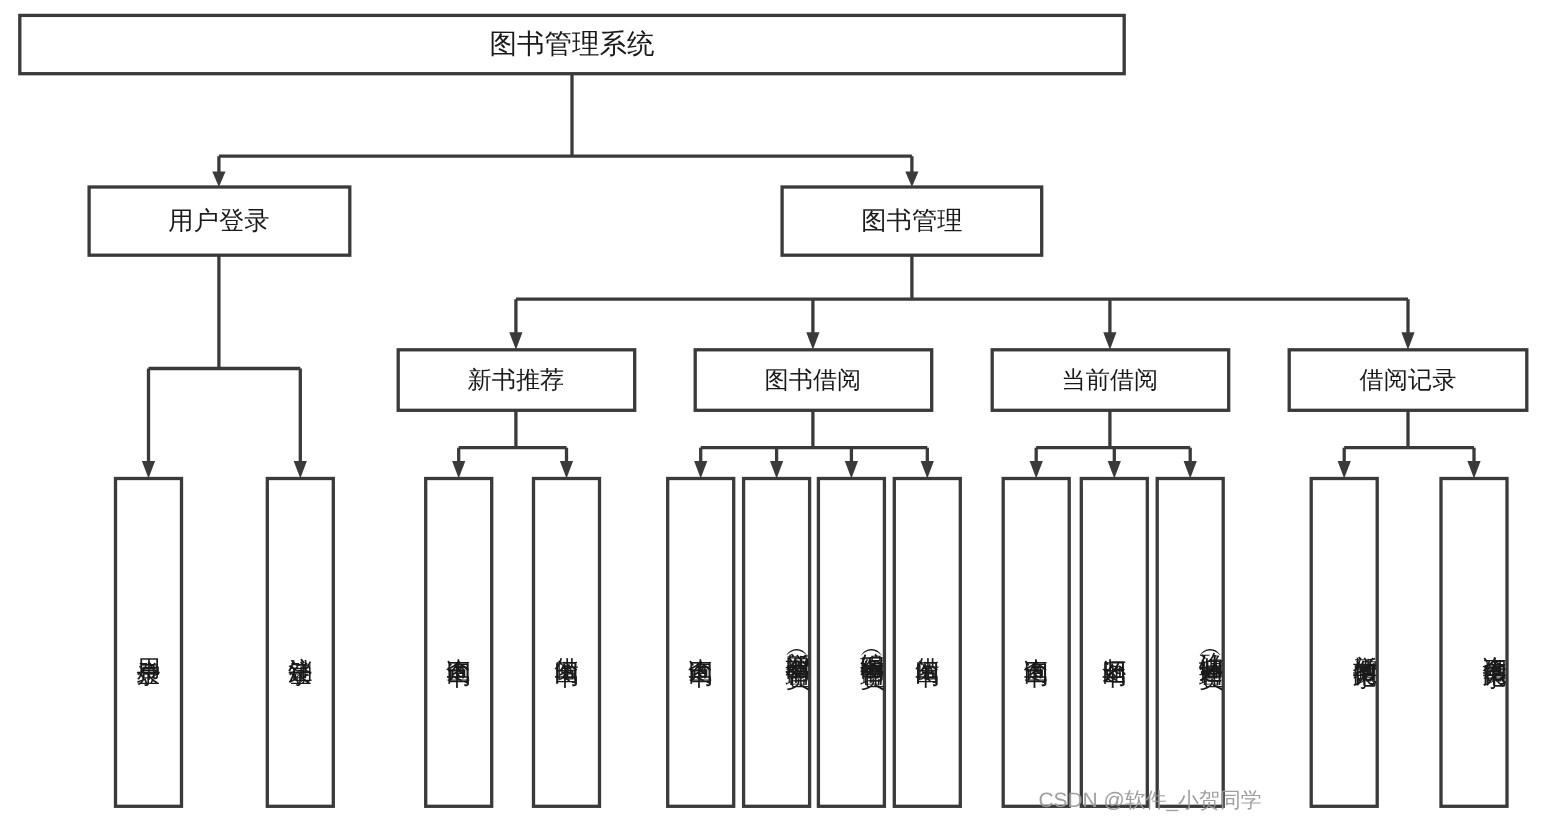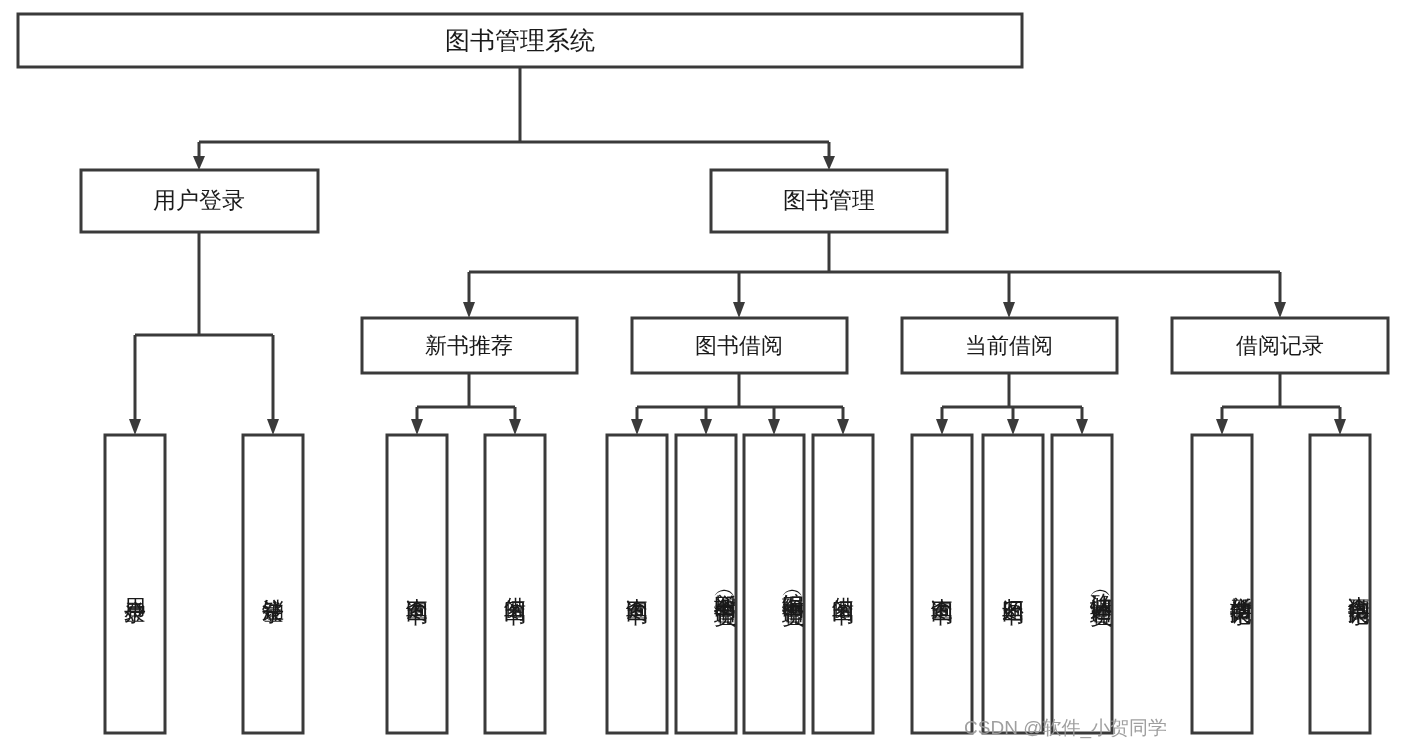--- a/index.html
+++ b/index.html
@@ -30,21 +30,21 @@
     writing-mode:vertical-rl;
     text-orientation:upright;
     letter-spacing:2px;
     line-height:1;
     white-space:nowrap;
     pointer-events:none;
     text-align:center;
   }
   #watermark{
     position:absolute;
-    right:0;bottom:6px;
+    right:20px;bottom:6px;
     font-family:"Liberation Sans","DejaVu Sans",sans-serif;
     font-size:19px;
     color:#9a9a9a;
     white-space:nowrap;
     opacity:.95;
   }
 </style>
 </head>
 <body>
 

